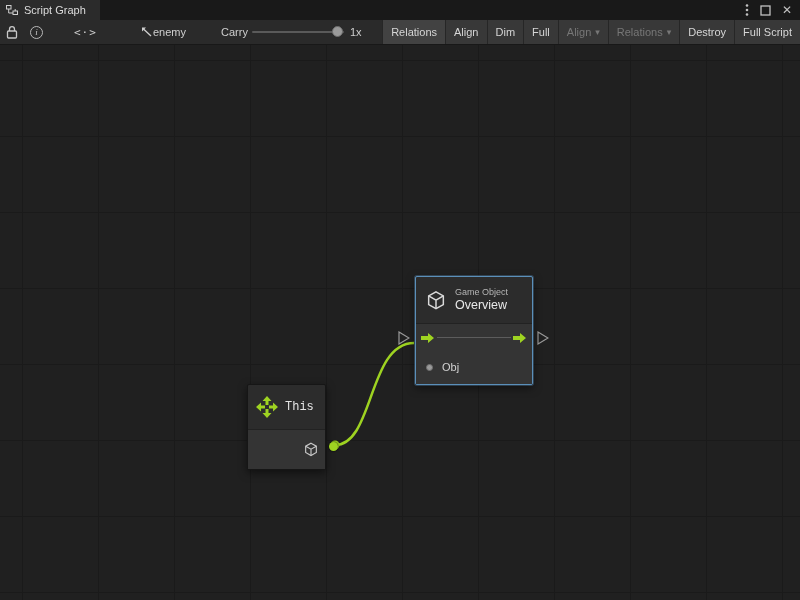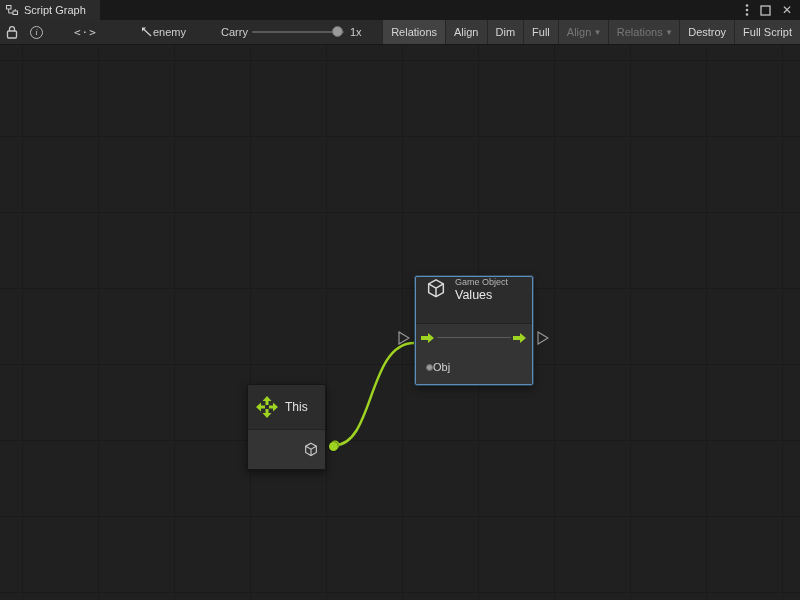--- a/index.html
+++ b/index.html
@@ -45,39 +45,39 @@
   .wire { fill:none; stroke:#9ed321; stroke-width:2.5; }
   .wire-dot { fill:#9ed321; }
 
   .tri { position:absolute; width:12px; height:14px; }
   .tri polygon { fill:#202020; stroke:#9a9a9a; stroke-width:1.2; }
 
   .node { position:absolute; border-radius:2px; box-shadow:0 3px 9px rgba(0,0,0,.5); }
 
   
   .this-node { left:247px; top:339px; width:79px; height:86px; border:1px solid #161616; background:#2c2c2c; }
-  .this-header { height:44px; display:flex; align-items:center; gap:7px; padding:0 8px; }
+  .this-header { height:44px; display:flex; align-items:center; gap:7px; padding:0 8px;font-family:Liberation Mono, monospace; }
   .this-header .label { color:#e4e4e4; font-size:12px; }
   .this-body { position:relative; height:40px; background:#343434; border-top:1px solid #222222; }
   .this-body .cube-slot { position:absolute; right:6px; top:11px; }
   .out-port { position:absolute; right:-13px; top:12px; width:9px; height:9px; border-radius:50%; background:#9ed321; box-shadow:0 0 2px #000; }
 
   
   .destroy-node { left:415px; top:231px; width:118px; height:109px; background:#2c2c2c; border:1px solid #5b8fb9; box-shadow:0 0 0 1px rgba(91,143,185,.35), 0 3px 9px rgba(0,0,0,.5); }
-  .dn-header { height:46px; display:flex; align-items:flex-start; gap:8px; padding:0 9px; }
+  .dn-header { height:46px; display:flex; align-items:center; gap:8px; padding:0 9px; }
   .dn-titles { display:flex; flex-direction:column; line-height:1.25; }
   .dn-cat { color:#b5b5b5; font-size:9px; }
   .dn-title { color:#e8e8e8; font-size:12.5px; }
   .dn-body { background:#343434; border-top:1px solid #222222; height:61px; }
   .flow-row { position:relative; height:28px; }
   .flow-line { position:absolute; left:21px; right:21px; top:13px; height:1px; background:#5c5c5c; }
   .flow-arrow { position:absolute; top:8px; }
   .flow-in { left:5px; }
   .flow-out { right:5px; }
-  .obj-row { display:flex; align-items:center; padding-left:10px; height:30px; color:#d2d2d2; font-size:11px; }
+  .obj-row { display:flex; align-items:center; gap:9px; padding-left:10px; height:30px; color:#d2d2d2; font-size:11px; }
   .in-dot { width:7px; height:7px; border-radius:50%; background:#9a9a9a; border:1px solid #6f6f6f; }
 </style>
 </head>
 <body>
 
 <div class="window">
 
   <div class="titlebar">
     <div class="tab">
       <svg width="12" height="12" viewBox="0 0 12 12">
@@ -198,21 +198,21 @@
     <div class="node destroy-node">
       <div class="dn-header">
         <svg width="22" height="23" viewBox="0 0 24 24">
           <g fill="none" stroke="#dadada" stroke-width="1.6">
             <path d="M12 2.5l8 4.5v9.5l-8 4.5-8-4.5V7z"></path>
             <path d="M4 7l8 4.5L20 7M12 11.5V21"></path>
           </g>
         </svg>
         <div class="dn-titles">
           <div class="dn-cat">Game Object</div>
-          <div class="dn-title">Values</div>
+          <div class="dn-title">Overview</div>
         </div>
       </div>
       <div class="dn-body">
         <div class="flow-row">
           <div class="flow-line"></div>
           <svg class="flow-arrow flow-in" width="14" height="12" viewBox="0 0 14 12">
             <polygon points="0,4 7,4 7,1 13,6 7,11 7,8 0,8" fill="#9ed321"></polygon>
           </svg>
           <svg class="flow-arrow flow-out" width="14" height="12" viewBox="0 0 14 12">
             <polygon points="0,4 7,4 7,1 13,6 7,11 7,8 0,8" fill="#9ed321"></polygon>

